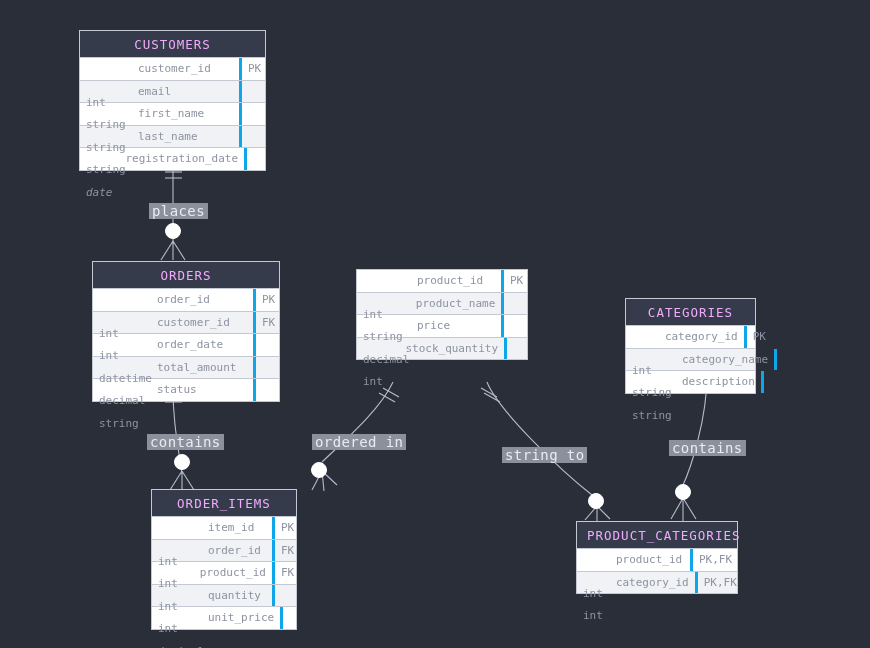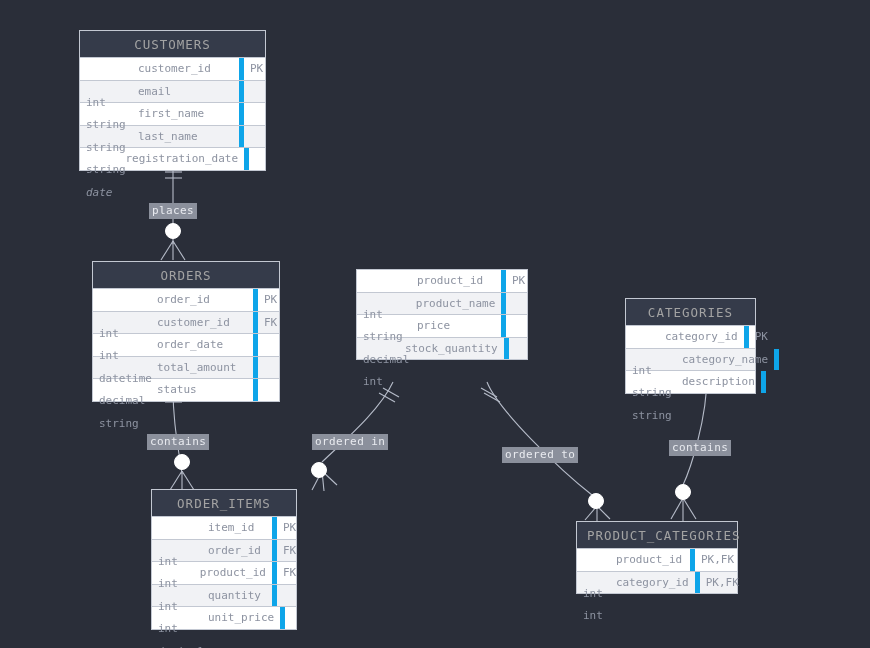--- a/index.html
+++ b/index.html
@@ -40,21 +40,21 @@
 
   
   .entity {
     position: absolute;
     border: 1px solid #c3c8d2;
     background: #ffffff;
     box-sizing: border-box;
   }
   .entity-title {
     background: #353b4a;
-    color: #a3a3a3;
+    color: #f0abfc;
     text-align: center;
     font-size: 12.5px;
     letter-spacing: 1px;
     padding: 6px 10px 5px 10px;
     border-bottom: 1px solid #c3c8d2;
     white-space: nowrap;
   }
   .attr-row {
     display: flex;
     border-bottom: 1px solid #c3c8d2;
@@ -74,31 +74,31 @@
     box-sizing: border-box;
   }
   .cell.type {
     border-right: 1px solid #c3c8d2;
     margin-top: 44px;
   }
   .cell.name {
     flex: 1 1 auto;
   }
   .cell.key {
-    border-left: 5px solid #0ea5e9;
+    border-left: 3px solid #0ea5e9;
     justify-content: flex-start;
     color: #8d93a1;
   }
 
   
   .rel-label {
     position: absolute;
     background: #8b909c;
     color: #e9ebf0;
-    font-size: 11px;
+    font-size: 14px;
     line-height: 14px;
     padding: 1px 3px;
     white-space: nowrap;
     letter-spacing: 0.4px;
   }
 </style>
 </head>
 <body>
 
 <div id="canvas">
@@ -159,21 +159,21 @@
       <circle class="card-dot" cx="683" cy="492" r="7.5"></circle>
     </g>
   </svg>
 
   <div class="rel-label" style="left:149px; top:203px;">places</div>
 
   <div class="rel-label" style="left:147px; top:434px;">contains</div>
 
   <div class="rel-label" style="left:312px; top:434px;">ordered in</div>
 
-  <div class="rel-label" style="left:502px; top:447px;">ordered to</div>
+  <div class="rel-label" style="left:502px; top:447px;">string to</div>
 
   <div class="rel-label" style="left:669px; top:440px;">contains</div>
 
   <div class="entity" style="left:79px; top:30px; width:187px;">
     <div class="entity-title">CUSTOMERS</div>
     <div class="attr-row plain">
       <div class="cell type" style="width:52px;">int</div>
       <div class="cell name">customer_id</div>
       <div class="cell key" style="width:26px;">PK</div>
     </div>

